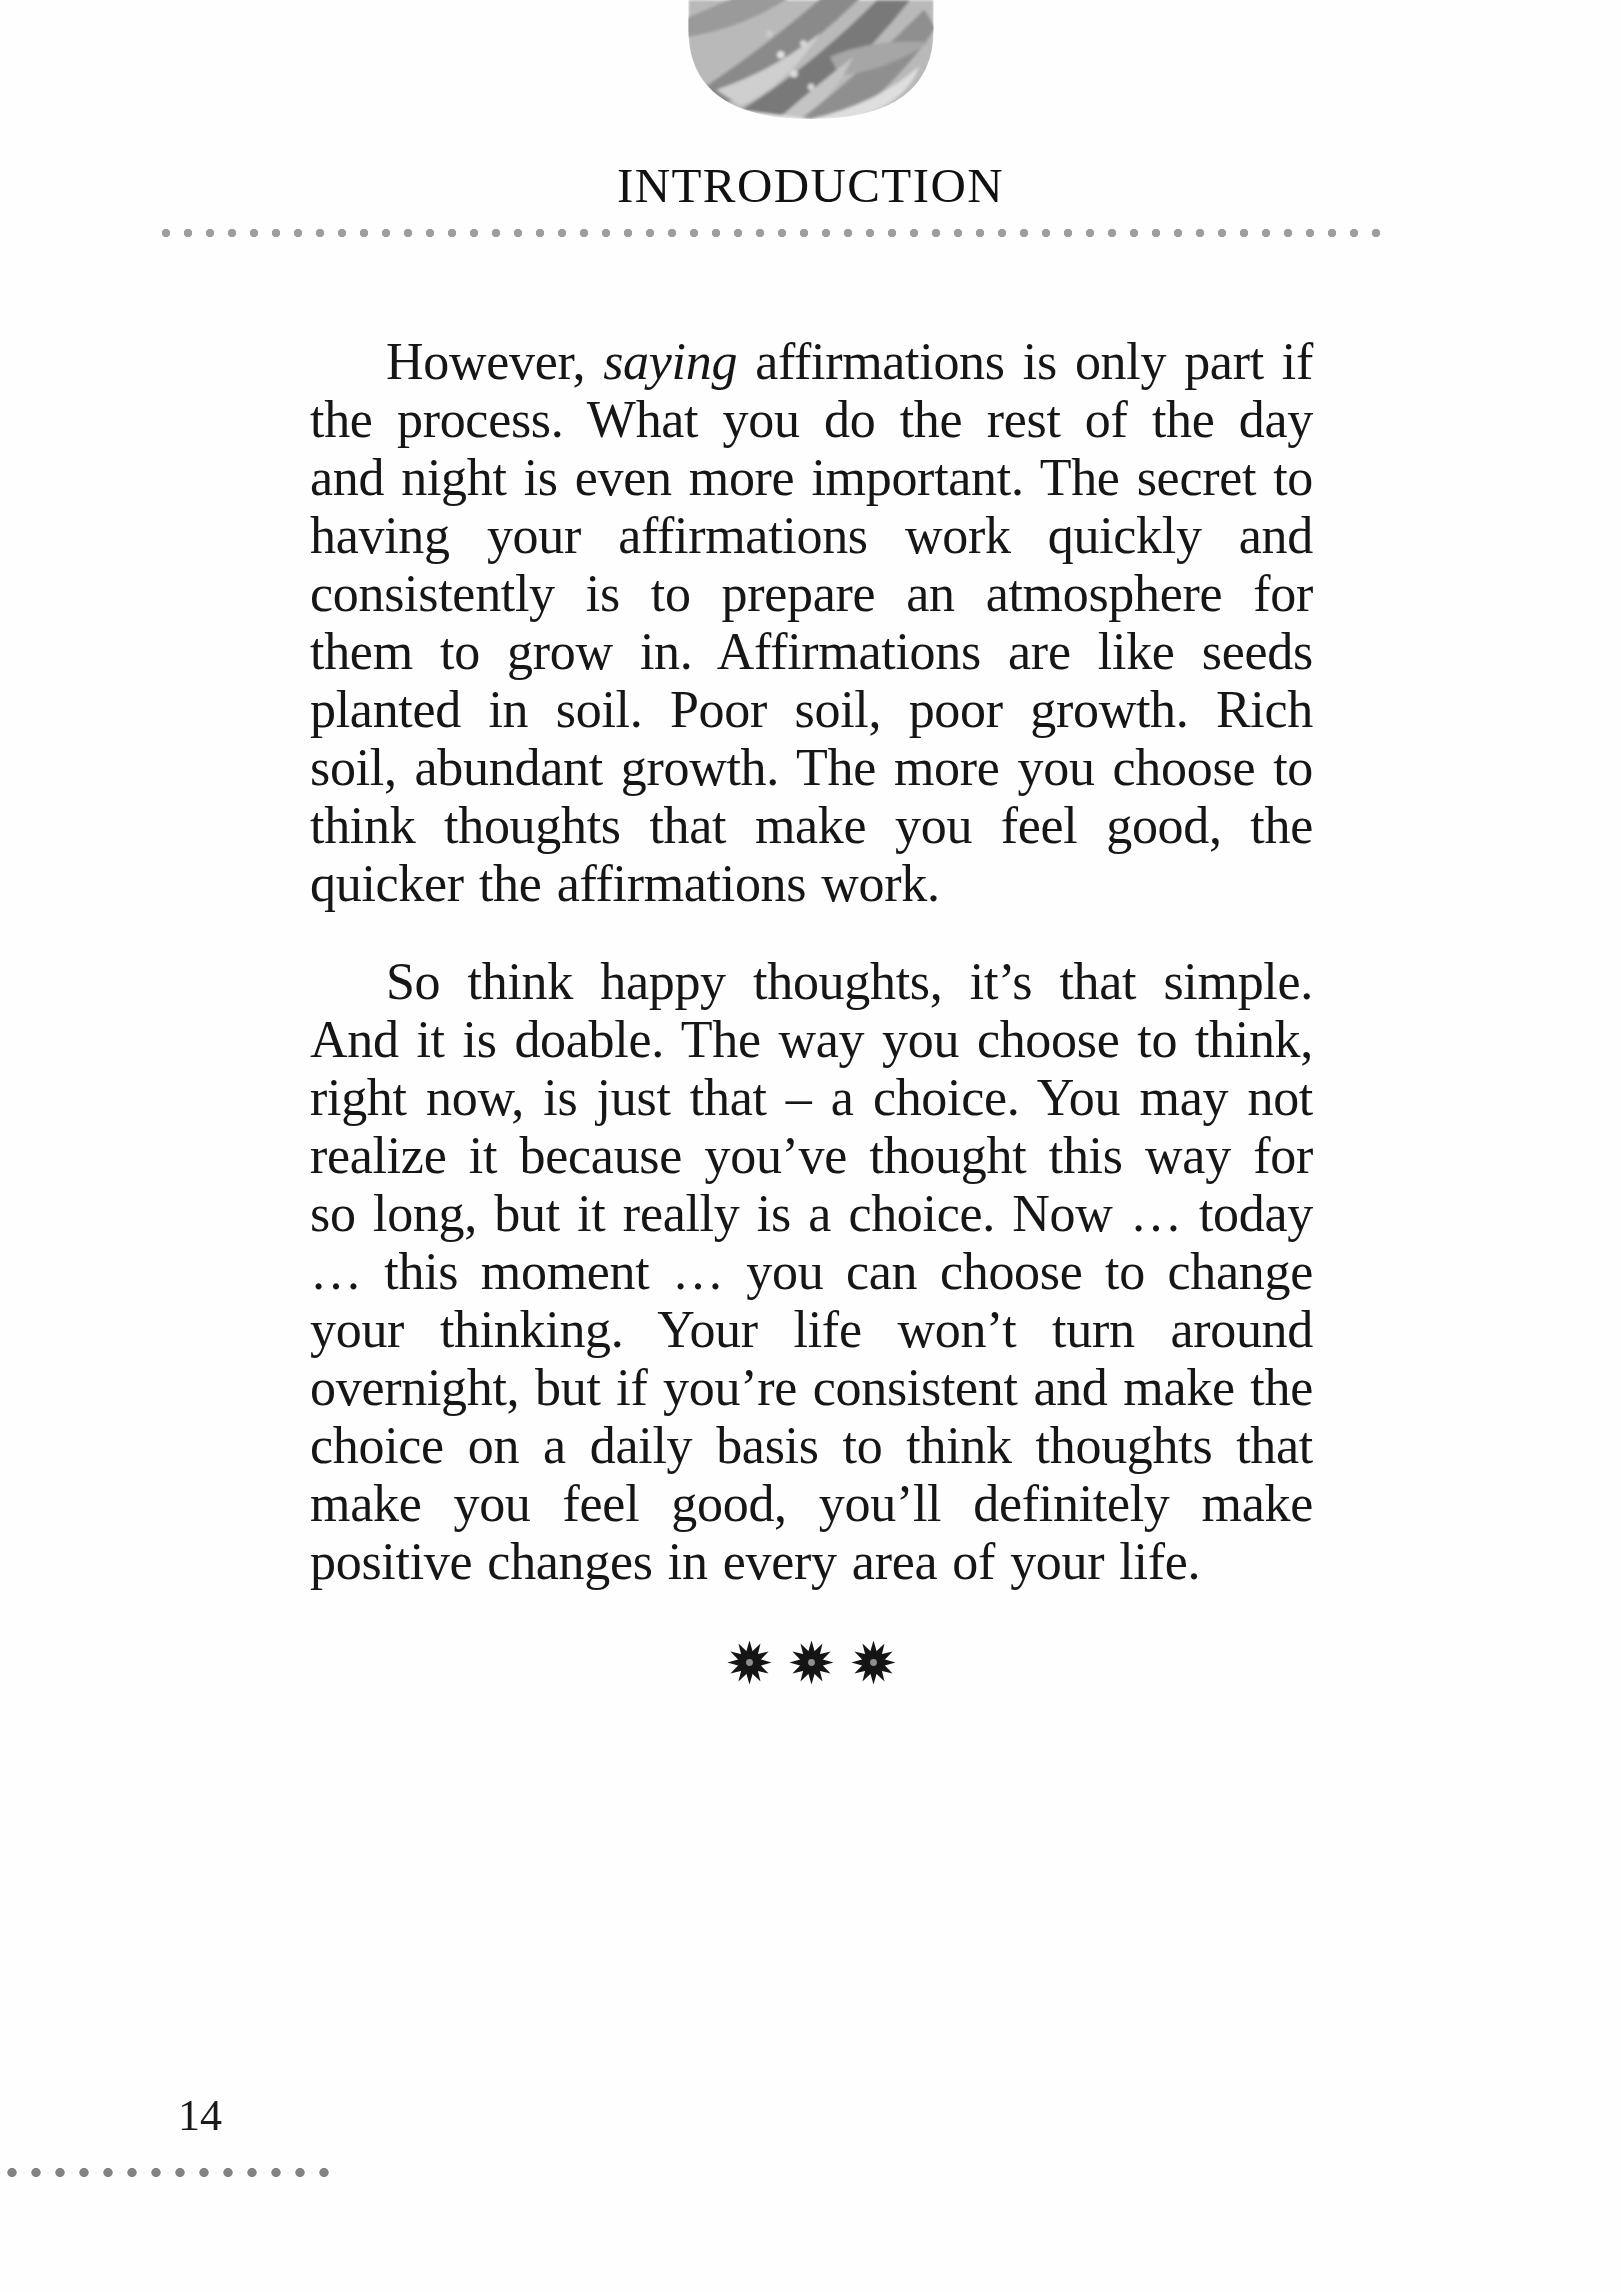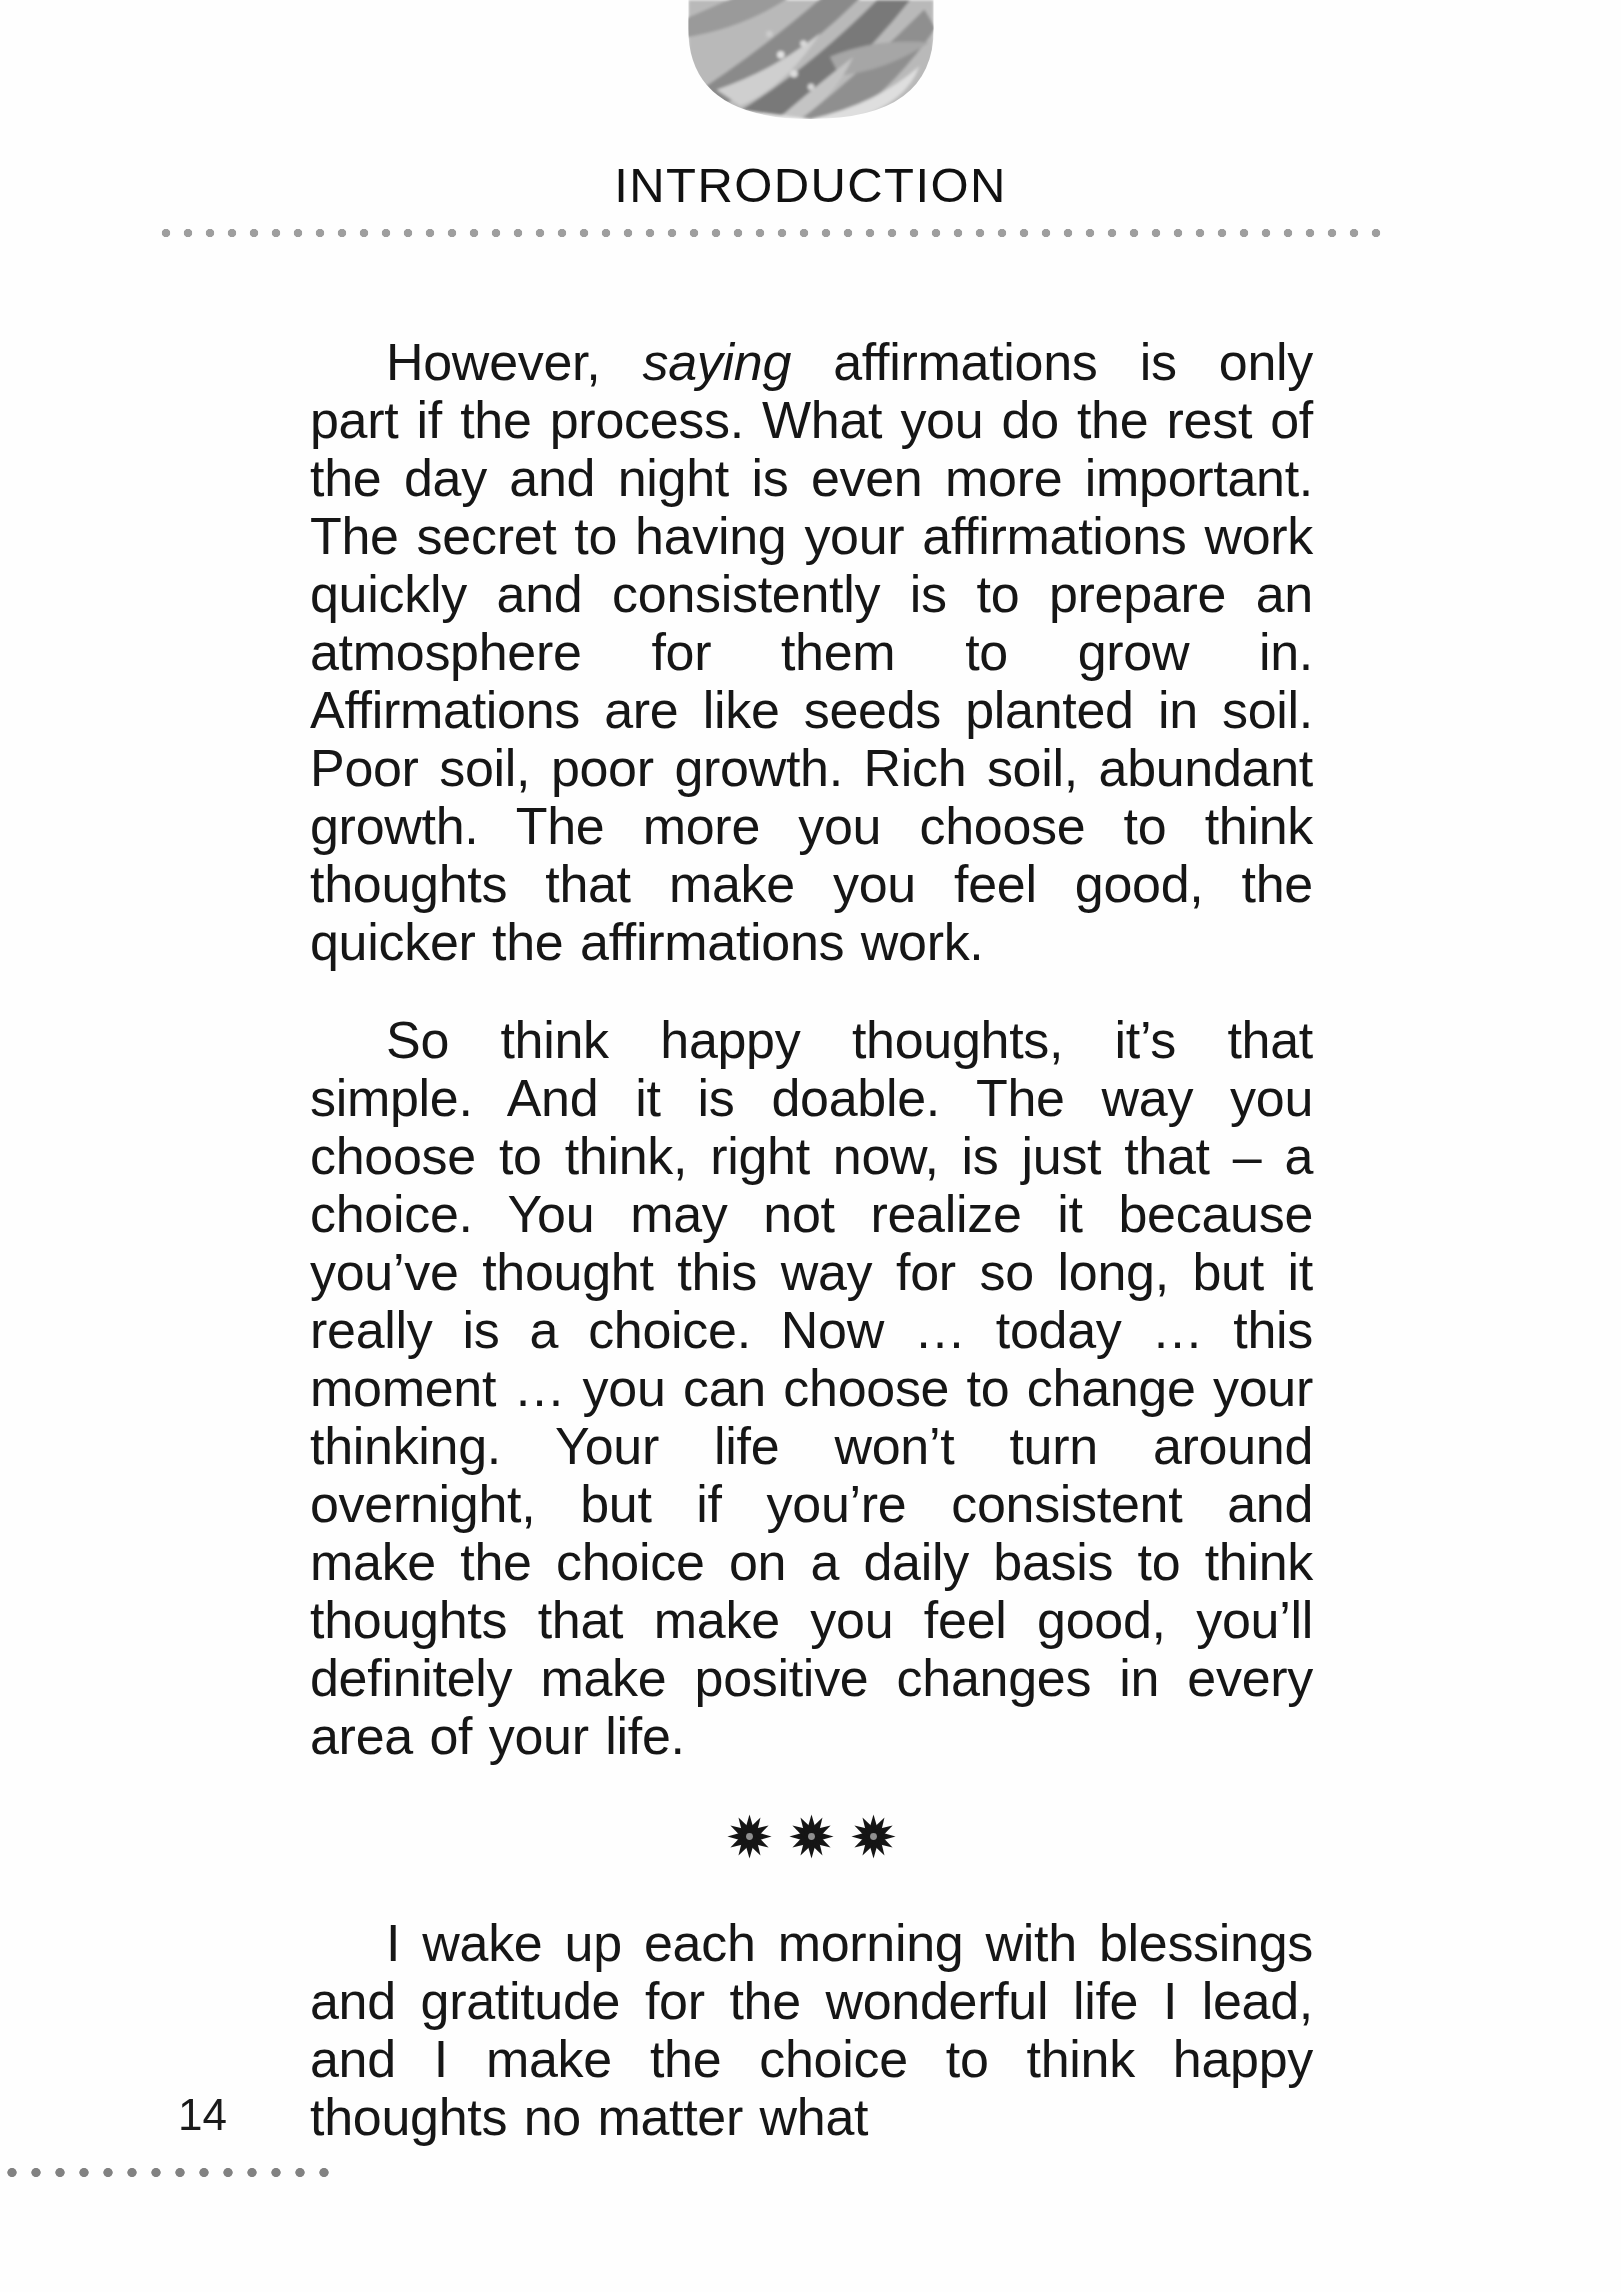--- a/index.html
+++ b/index.html
@@ -1,20 +1,20 @@
 <!DOCTYPE html>
 <html style="font-size:15px"><head>
 <meta charset="utf-8">
 <style>
   html,body { margin:0; padding:0; background:#e8e8e8; }
   .page {
     position:relative;
     width:1621px; height:2292px;
     background:#fefefe;
-    font-family:Liberation Sans, sans-serif;
+    font-family:Liberation Serif, serif;
     color:#161616;
     overflow:hidden;
   }
 
   
   .photo-wrap {
     position:absolute; left:688px; top:0;
     width:246px; height:119px;
   }
   .photo-wrap svg { display:block; width:100%; height:100%; }
@@ -154,21 +154,20 @@
           <polygon points="0,-27 6.2,-5.5 0,-1 -6.2,-5.5" transform="rotate(150)" fill="#151515"></polygon>
           <polygon points="0,-27 6.2,-5.5 0,-1 -6.2,-5.5" transform="rotate(180)" fill="#151515"></polygon>
           <polygon points="0,-27 6.2,-5.5 0,-1 -6.2,-5.5" transform="rotate(210)" fill="#151515"></polygon>
           <polygon points="0,-27 6.2,-5.5 0,-1 -6.2,-5.5" transform="rotate(240)" fill="#151515"></polygon>
           <polygon points="0,-27 6.2,-5.5 0,-1 -6.2,-5.5" transform="rotate(270)" fill="#151515"></polygon>
           <polygon points="0,-27 6.2,-5.5 0,-1 -6.2,-5.5" transform="rotate(300)" fill="#151515"></polygon>
           <polygon points="0,-27 6.2,-5.5 0,-1 -6.2,-5.5" transform="rotate(330)" fill="#151515"></polygon>
           <circle r="4.2" fill="#8f8f8f"></circle>
         </svg></div>
 
-    <p class="para">I wake up each morning with blessings and gratitude for the wonderful life I lead, and I make the choice to think happy thoughts no matter what</p>
   </div>
 
   <div class="page-number">14</div>
 
   <div class="dots dots-bottom"></div>
 
 </div>
 
 
 </body></html>

